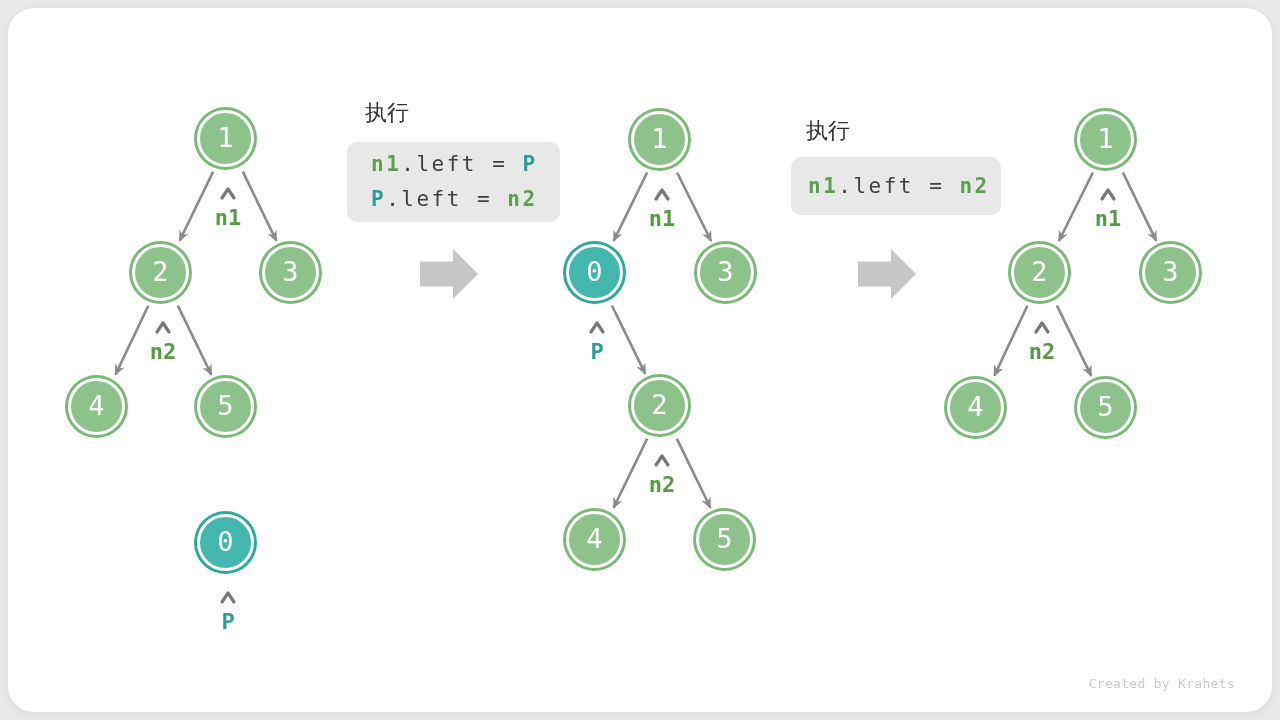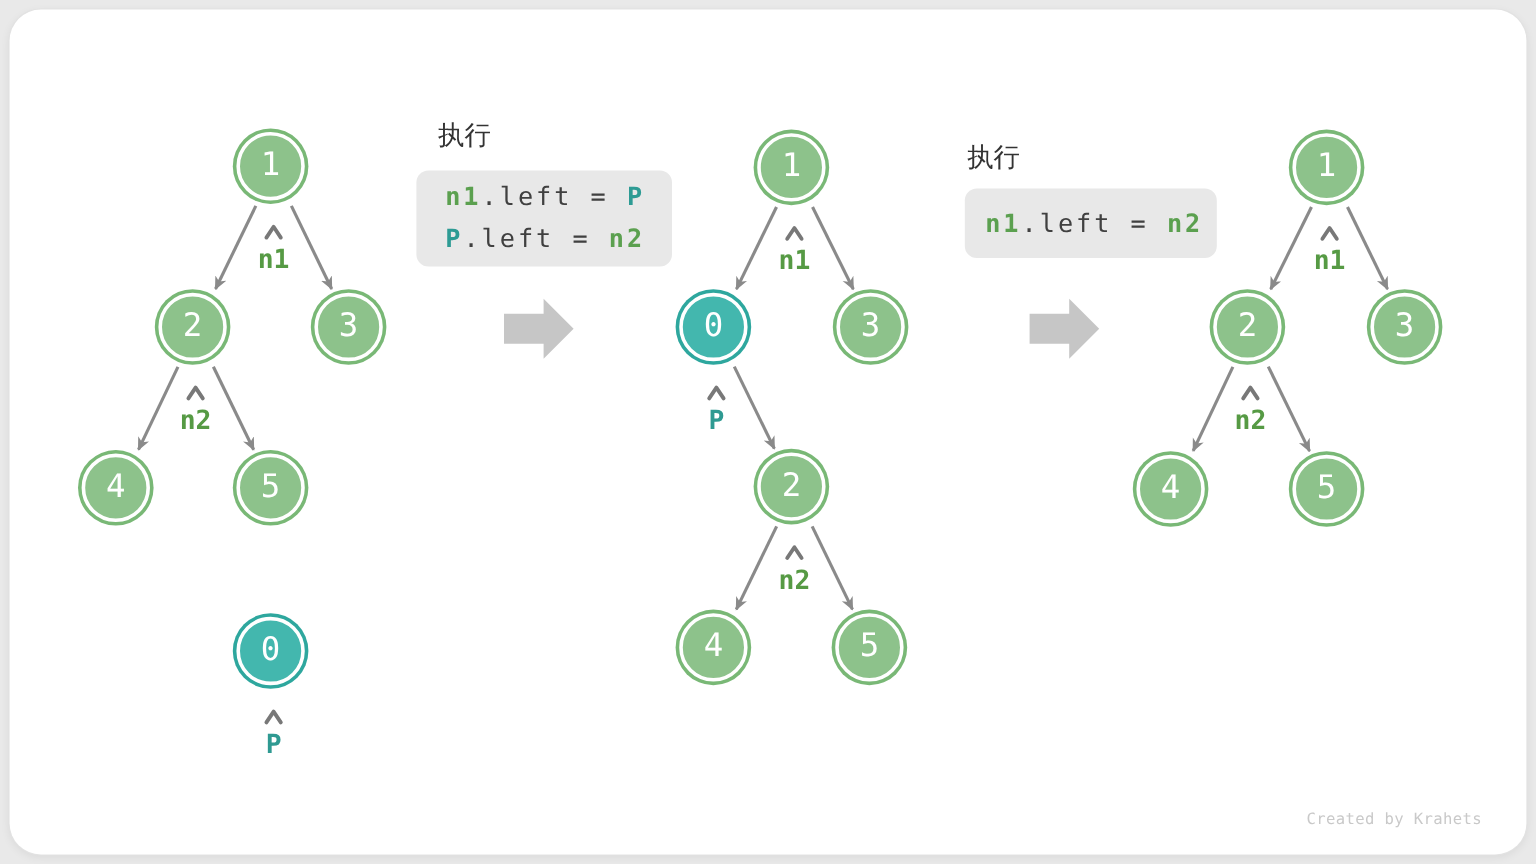--- a/index.html
+++ b/index.html
@@ -127,19 +127,19 @@
       <div class="pointer-label teal" style="left: 597px; top: 351px;">P</div>
       <div class="pointer-label green" style="left: 662px; top: 484px;">n2</div>
       <div class="pointer-label green" style="left: 1108px; top: 218px;">n1</div>
       <div class="pointer-label green" style="left: 1042px; top: 351px;">n2</div>
       <div class="exec-label" style="left: 365px; top: 98px;">执行</div>
       <div class="code-box" style="left: 347px; top: 142px; width: 213px; height: 80px; padding-left: 24px;">
         <div class="code-line"><span class="tok-green">n1</span><span class="tok-plain">.left = </span><span class="tok-teal">P</span></div>
         <div class="code-line"><span class="tok-teal">P</span><span class="tok-plain">.left = </span><span class="tok-green">n2</span></div>
       </div>
       <div class="exec-label" style="left: 806px; top: 116px;">执行</div>
-      <div class="code-box" style="left: 791px; top: 157px; width: 210px; height: 58px; margin-left: 13px;">
+      <div class="code-box" style="left: 791px; top: 157px; width: 210px; height: 58px;">
         <div class="code-line"><span class="tok-green">n1</span><span class="tok-plain">.left = </span><span class="tok-green">n2</span></div>
       </div>
     </div>
 
   <div class="watermark">Created by Krahets</div>
 </div>
 
 </body></html>

